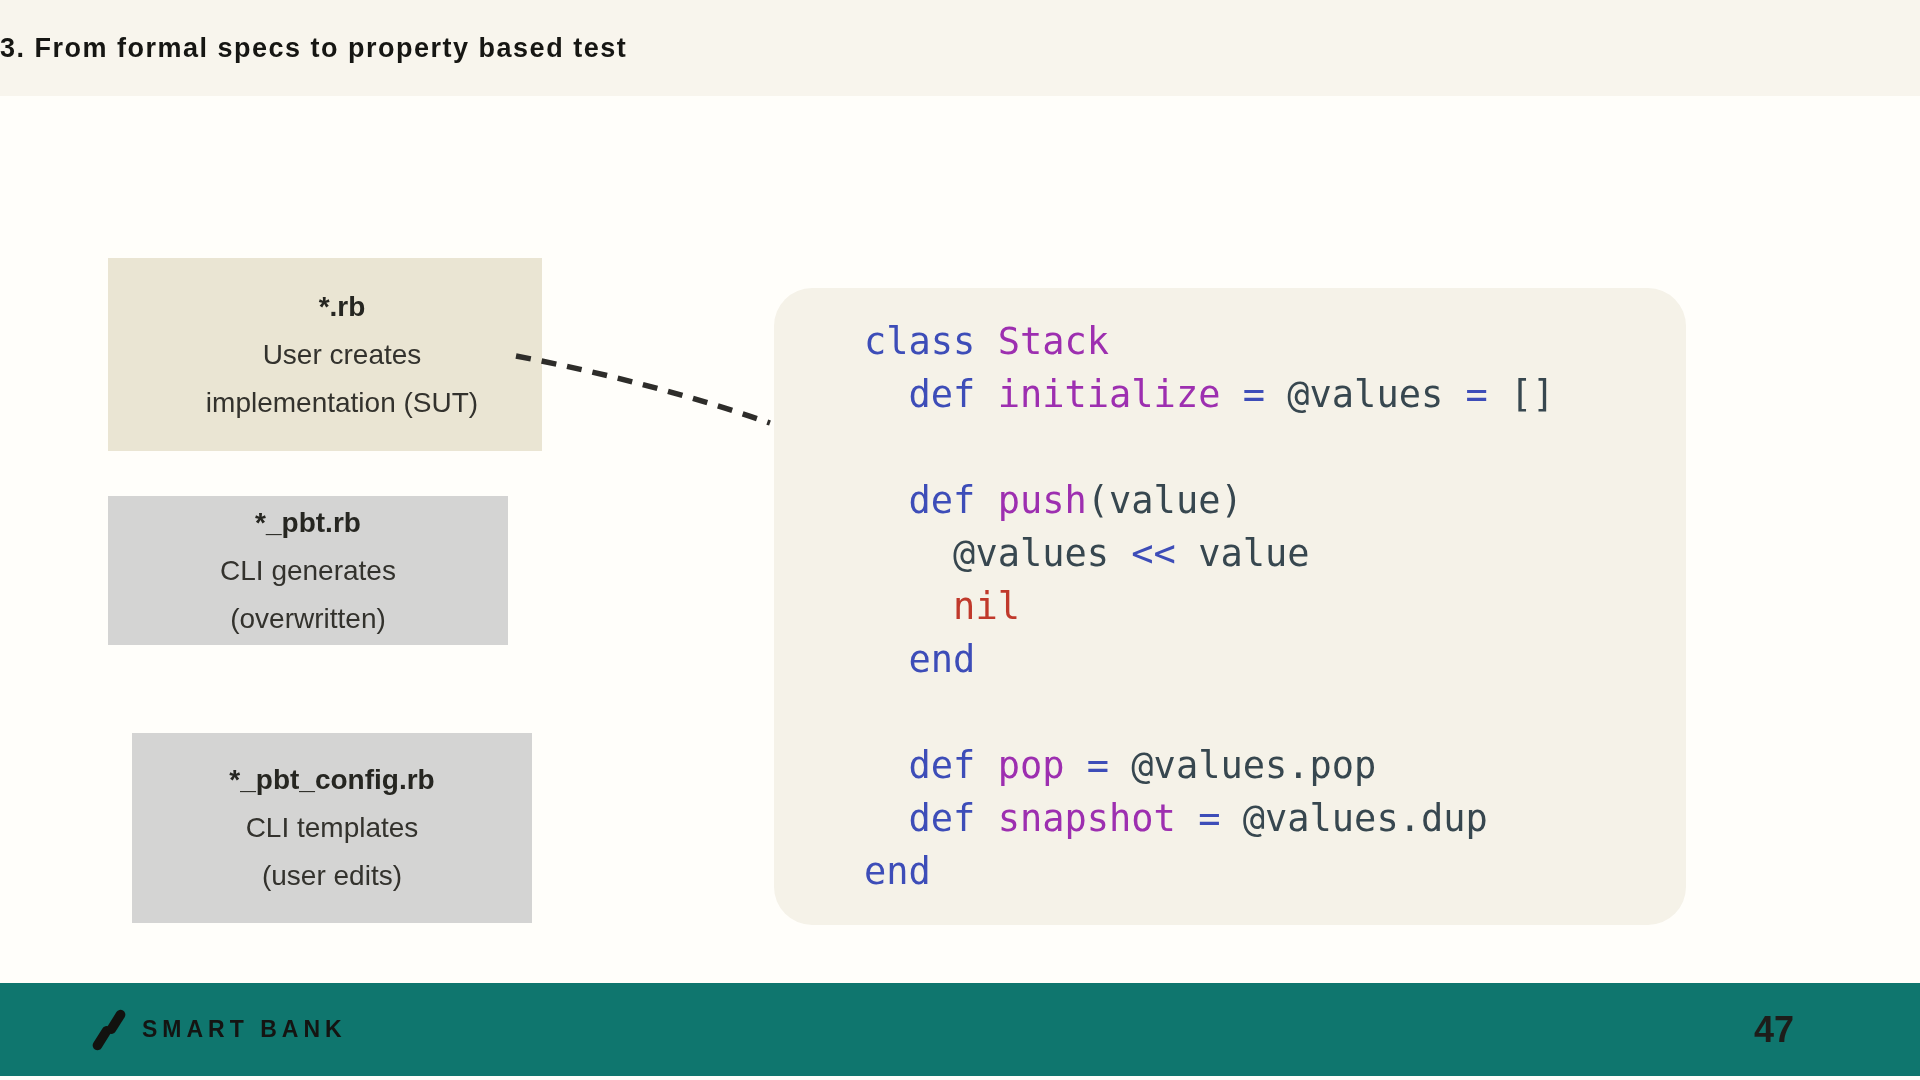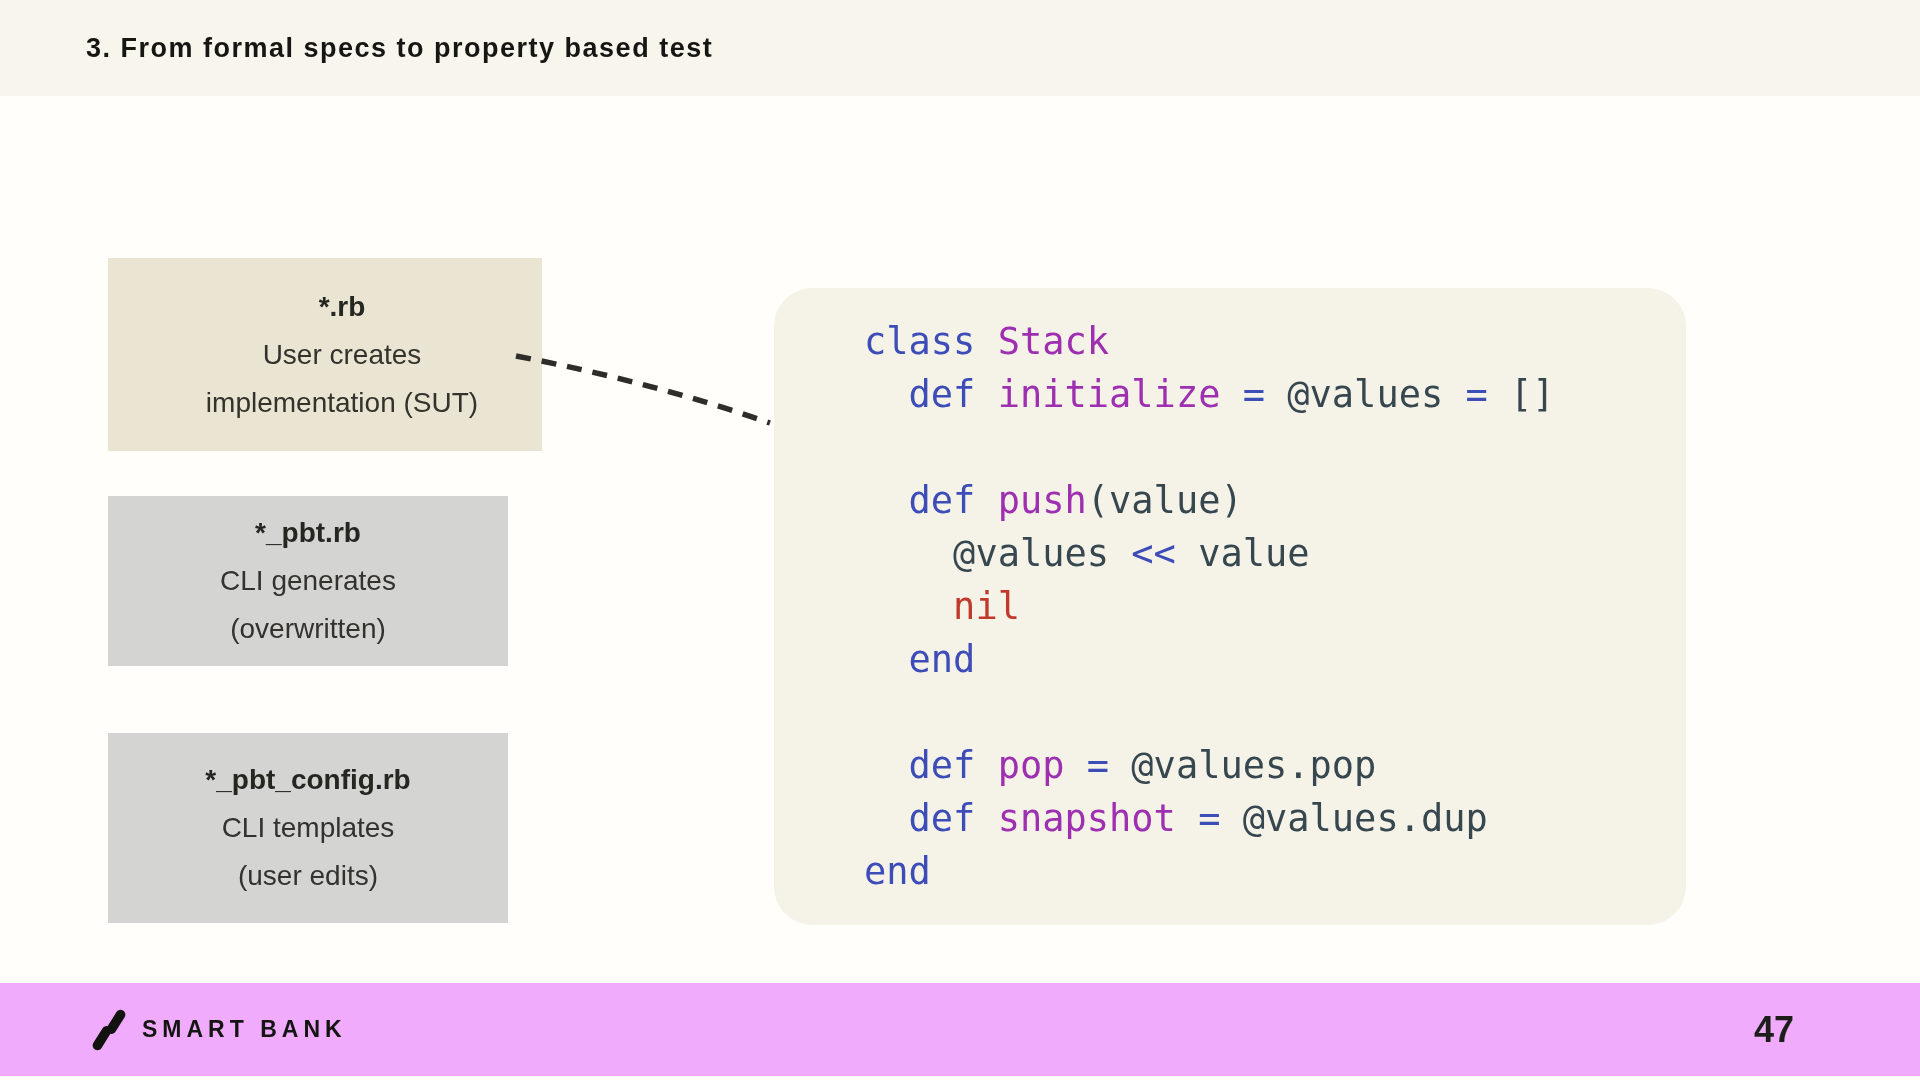--- a/index.html
+++ b/index.html
@@ -15,21 +15,20 @@
     background: #fffefa;
   }
 
   
   .header-bar {
     position: absolute; top: 0; left: 0; right: 0; height: 96px;
     background: #f8f5ed;
     display: flex; align-items: center;
   }
   .header-title {
-    margin-left: 86px;
     font-size: 27px; font-weight: 700; letter-spacing: 1.5px;
     color: #161613;
   }
 
   
   .slide-title {
     position: absolute; top: 162px; left: 0; width: 100%;
     text-align: center;
     font-size: 47px; font-weight: 700; letter-spacing: 0.5px;
     color: #3b3b3b;
@@ -40,22 +39,22 @@
     position: absolute; left: 108px; width: 400px;
     display: flex; flex-direction: column;
     align-items: center; justify-content: center;
     text-align: center;
     font-size: 28px; line-height: 48px; color: #33322d;
   }
   .file-box .file-name { font-weight: 700; color: #262621; }
   .box-highlight { background: #eae5d3; padding-left: 34px; }
   .box-gray { background: #d4d4d3; }
   .file-box-1 { top: 258px; height: 193px; }
-  .file-box-2 { top: 496px; height: 170px; }
-  .file-box-3 { top: 733px; height: 190px; }
+  .file-box-2 { top: 496px; height: 149px; }
+  .file-box-3 { top: 733px; height: 190px; margin-left: 24px; }
 
   
   .connector-svg {
     position: absolute; top: 0; left: 0;
     width: 1920px; height: 1080px;
     pointer-events: none;
   }
 
   
   .code-block {
@@ -67,21 +66,21 @@
     padding: 27px 30px 0 81px;
     font-family: "DejaVu Sans Mono", monospace;
     font-size: 37px; line-height: 53px;
     white-space: pre;
   }
   .code-line { height: 53px; margin-left: 9px; }
 
   
   .footer-bar {
     position: absolute; top: 983px; left: 0; right: 0; height: 93px;
-    background: #f0abfc;
+    background: #0f766e;
     display: flex; align-items: center; justify-content: space-between;
     box-sizing: border-box;
     padding-left: 92px; padding-right: 126px;
   }
   .brand-lockup { display: flex; align-items: center; gap: 16px; }
   .brand-name {
     font-size: 23px; font-weight: 700; letter-spacing: 5px;
     color: #141412;
   }
   .logo-mark { display: block; }

